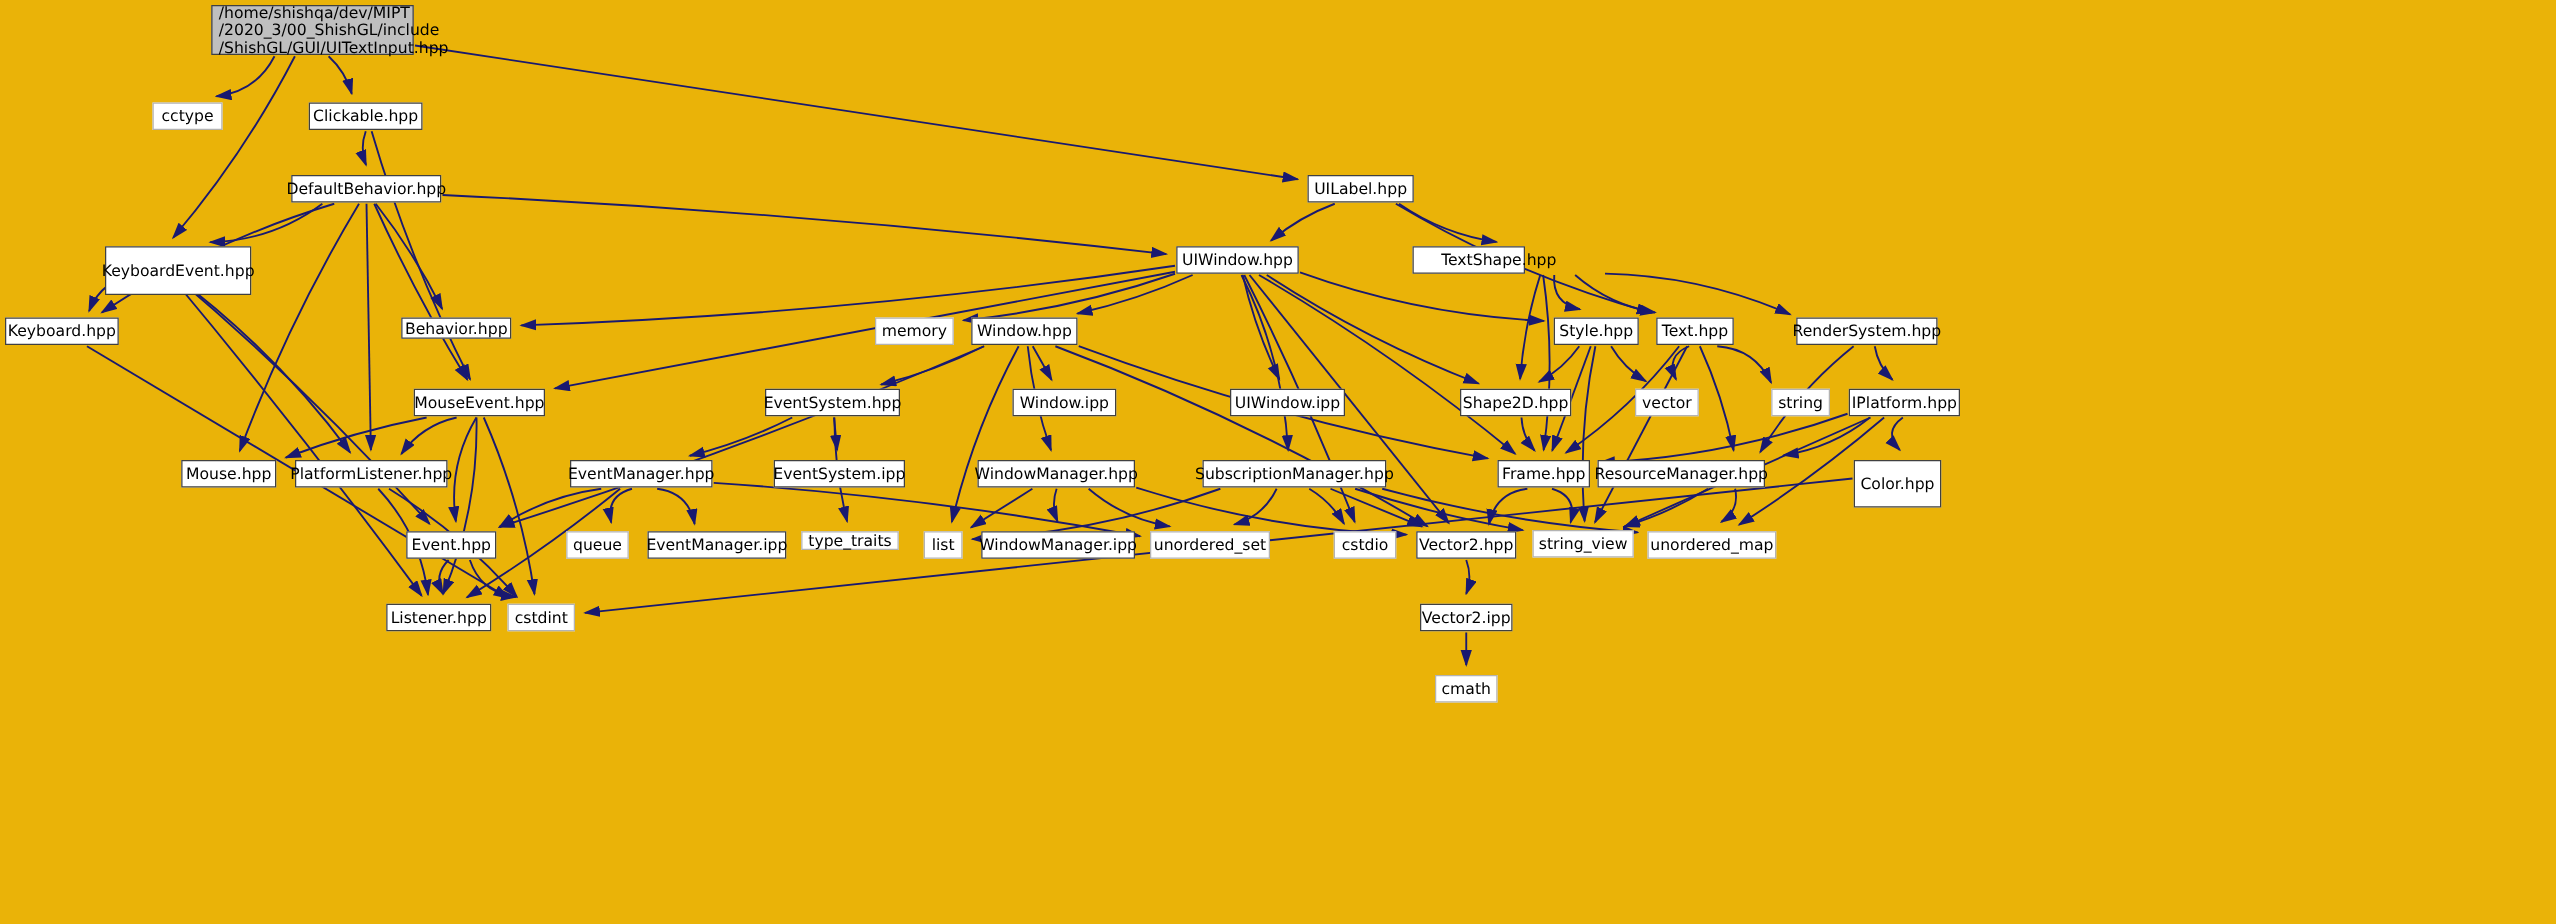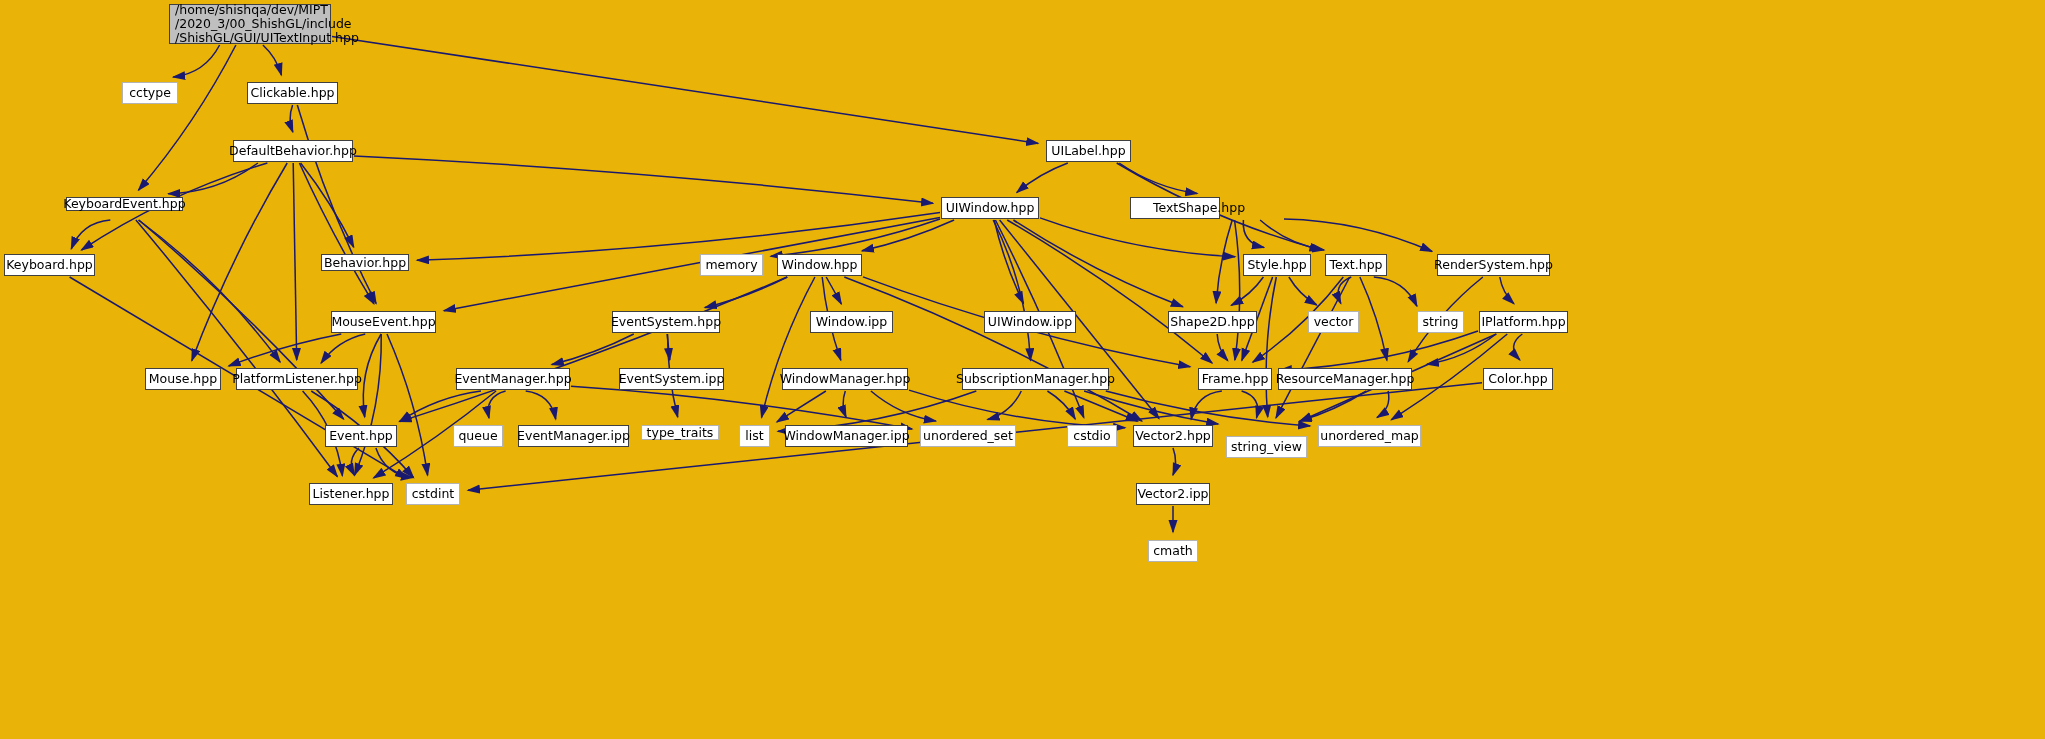--- a/index.html
+++ b/index.html
@@ -122,21 +122,21 @@
       </g>
   </svg>
   <div id="nodes">
       <div class="node root" style="left: 169px; top: 4px; width: 162px; height: 40px;">/home/shishqa/dev/MIPT
 /2020_3/00_ShishGL/include
 /ShishGL/GUI/UITextInput.hpp</div>
       <div class="node lib" style="left: 122px; top: 82px; width: 56px; height: 22px;">cctype</div>
       <div class="node hdr" style="left: 247px; top: 82px; width: 91px; height: 22px;">Clickable.hpp</div>
       <div class="node hdr" style="left: 1046px; top: 140px; width: 85px; height: 22px;">UILabel.hpp</div>
       <div class="node hdr" style="left: 233px; top: 140px; width: 120px; height: 22px;">DefaultBehavior.hpp</div>
-      <div class="node hdr" style="left: 66px; top: 197px; width: 117px; height: 14px;">KeyboardEvent.hpp</div>
+      <div class="node hdr" style="left: 84px; top: 197px; width: 117px; height: 39px;">KeyboardEvent.hpp</div>
       <div class="node hdr" style="left: 941px; top: 197px; width: 98px; height: 22px;">UIWindow.hpp</div>
       <div class="node hdr" style="left: 1130px; top: 197px; width: 90px; height: 22px; padding-left: 48px;">TextShape.hpp</div>
       <div class="node hdr" style="left: 4px; top: 254px; width: 91px; height: 22px;">Keyboard.hpp</div>
       <div class="node hdr" style="left: 321px; top: 254px; width: 88px; height: 17px;">Behavior.hpp</div>
       <div class="node lib" style="left: 700px; top: 254px; width: 63px; height: 22px;">memory</div>
       <div class="node hdr" style="left: 777px; top: 254px; width: 85px; height: 22px;">Window.hpp</div>
       <div class="node hdr" style="left: 1243px; top: 254px; width: 68px; height: 22px;">Style.hpp</div>
       <div class="node hdr" style="left: 1325px; top: 254px; width: 62px; height: 22px;">Text.hpp</div>
       <div class="node hdr" style="left: 1437px; top: 254px; width: 113px; height: 22px;">RenderSystem.hpp</div>
       <div class="node hdr" style="left: 331px; top: 311px; width: 105px; height: 22px;">MouseEvent.hpp</div>
@@ -148,30 +148,30 @@
       <div class="node lib" style="left: 1417px; top: 311px; width: 47px; height: 22px;">string</div>
       <div class="node hdr" style="left: 1479px; top: 311px; width: 89px; height: 22px;">IPlatform.hpp</div>
       <div class="node hdr" style="left: 145px; top: 368px; width: 76px; height: 22px;">Mouse.hpp</div>
       <div class="node hdr" style="left: 236px; top: 368px; width: 122px; height: 22px;">PlatformListener.hpp</div>
       <div class="node hdr" style="left: 456px; top: 368px; width: 114px; height: 22px;">EventManager.hpp</div>
       <div class="node hdr" style="left: 619px; top: 368px; width: 105px; height: 22px;">EventSystem.ipp</div>
       <div class="node hdr" style="left: 782px; top: 368px; width: 126px; height: 22px;">WindowManager.hpp</div>
       <div class="node hdr" style="left: 962px; top: 368px; width: 147px; height: 22px;">SubscriptionManager.hpp</div>
       <div class="node hdr" style="left: 1198px; top: 368px; width: 74px; height: 22px;">Frame.hpp</div>
       <div class="node hdr" style="left: 1278px; top: 368px; width: 134px; height: 22px;">ResourceManager.hpp</div>
-      <div class="node hdr" style="left: 1483px; top: 368px; width: 70px; height: 22px;">Color.hpp</div>
+      <div class="node hdr" style="left: 1483px; top: 368px; width: 70px; height: 38px;">Color.hpp</div>
       <div class="node hdr" style="left: 325px; top: 425px; width: 72px; height: 22px;">Event.hpp</div>
       <div class="node lib" style="left: 453px; top: 425px; width: 50px; height: 22px;">queue</div>
       <div class="node hdr" style="left: 518px; top: 425px; width: 111px; height: 22px;">EventManager.ipp</div>
       <div class="node lib" style="left: 641px; top: 425px; width: 78px; height: 15px;">type_traits</div>
       <div class="node lib" style="left: 739px; top: 425px; width: 31px; height: 22px;">list</div>
       <div class="node hdr" style="left: 785px; top: 425px; width: 123px; height: 22px;">WindowManager.ipp</div>
       <div class="node lib" style="left: 920px; top: 425px; width: 96px; height: 22px;">unordered_set</div>
       <div class="node lib" style="left: 1067px; top: 425px; width: 50px; height: 22px;">cstdio</div>
       <div class="node hdr" style="left: 1133px; top: 425px; width: 80px; height: 22px;">Vector2.hpp</div>
-      <div class="node lib" style="left: 1226px; top: 436px; width: 81px; height: 22px;">string_view</div>
+      <div class="node lib" style="left: 1226px; top: 424px; width: 81px; height: 22px;">string_view</div>
       <div class="node lib" style="left: 1318px; top: 425px; width: 103px; height: 22px;">unordered_map</div>
       <div class="node hdr" style="left: 309px; top: 483px; width: 84px; height: 22px;">Listener.hpp</div>
       <div class="node lib" style="left: 406px; top: 483px; width: 54px; height: 22px;">cstdint</div>
       <div class="node hdr" style="left: 1136px; top: 483px; width: 74px; height: 22px;">Vector2.ipp</div>
       <div class="node lib" style="left: 1148px; top: 540px; width: 50px; height: 22px;">cmath</div>
     </div>
 </div>
 
 </body></html>

